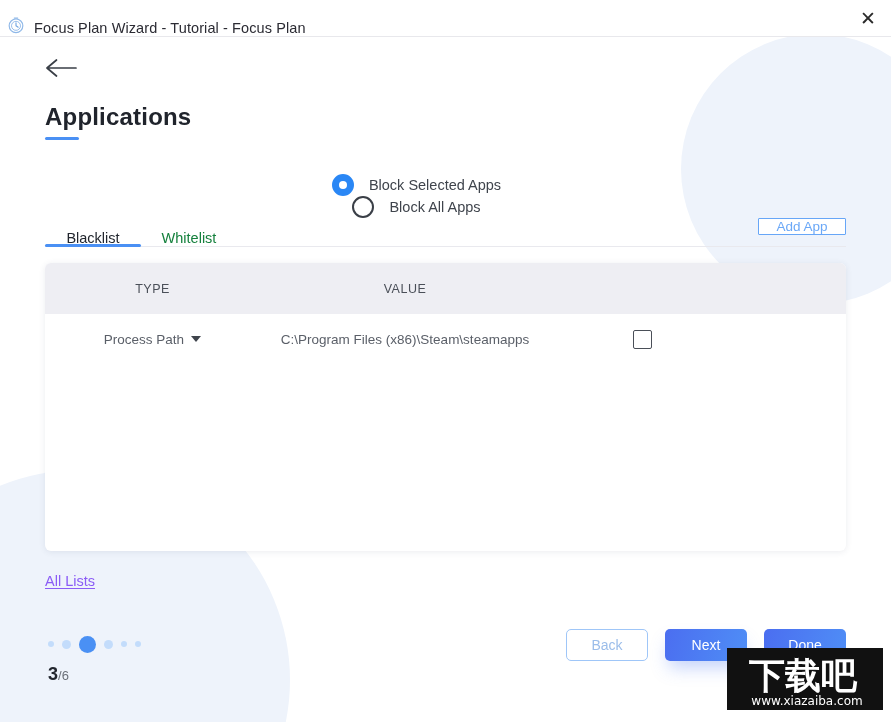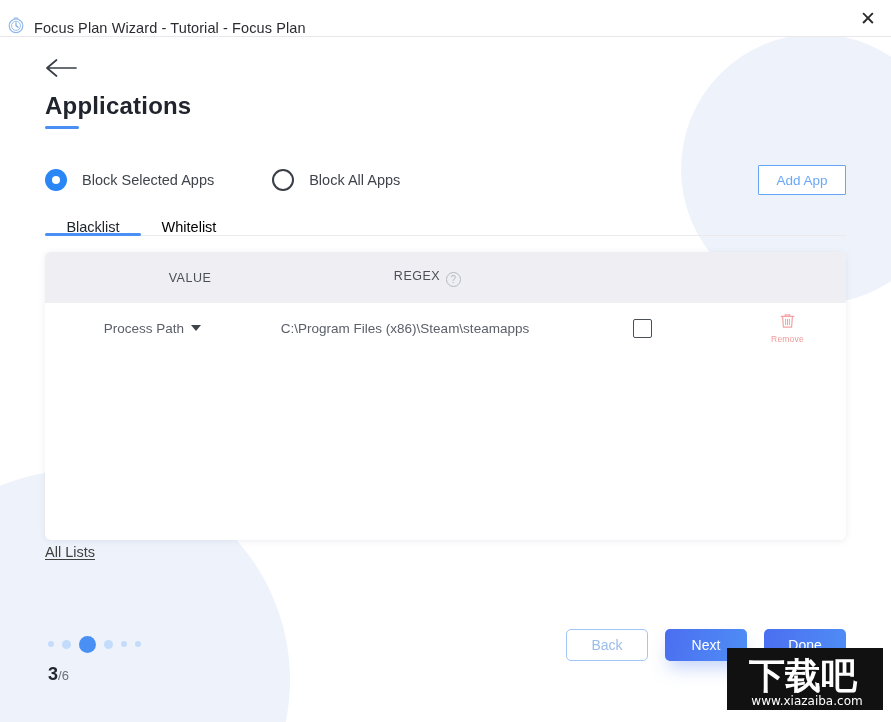--- a/index.html
+++ b/index.html
@@ -89,40 +89,41 @@
 
   .back-arrow {
     margin-top: 20px;
     width: 34px;
     height: 26px;
     cursor: pointer;
     display: block;
   }
 
   .page-title {
-    margin-top: 9px;
+    margin-top: 20px;
     font-size: 24px;
     font-weight: bold;
     color: #20242c;
     letter-spacing: 0.2px;
   }
   .title-underline {
     margin-top: 6px;
     width: 34px;
     height: 3px;
     background: #4a90f4;
     border-radius: 2px;
   }
 
   
   .radio-row {
     margin-top: 34px;
     display: flex;
     align-items: center;
     height: 34px;
+    flex-direction: column;
   }
   .radio-opt {
     display: flex;
     align-items: center;
     cursor: pointer;
     margin-right: 58px;
   }
   .radio-mark {
     width: 22px;
     height: 22px;
@@ -179,21 +180,21 @@
     width: 96px;
     text-align: center;
     font-size: 14.5px;
     cursor: pointer;
     position: relative;
   }
   .tab.active {
     color: #22262e;
   }
   .tab.inactive {
-    color: #000000;
+    color: #15803d;
   }
   .tab.active::after {
     content: "";
     position: absolute;
     left: 0; right: 0; bottom: -1px;
     height: 3px;
     background: #4a90f4;
     border-radius: 2px;
   }
 
@@ -276,23 +277,23 @@
   .remove-label {
     font-size: 8.5px;
     margin-top: 1px;
     color: #f09a9a;
     letter-spacing: 0.2px;
   }
 
   
   .all-lists {
     display: inline-block;
-    margin-top: 4px;
+    margin-top: 22px;
     font-size: 14.5px;
-    color: #404040;
+    color: #8b5cf6;
     text-decoration: underline;
     text-underline-offset: 2px;
     cursor: pointer;
   }
 
   
   .footer {
     position: absolute;
     left: 0; right: 0;
     bottom: 0;
@@ -423,51 +424,36 @@
 
   
   <div class="tabs">
     <div class="tab active">Blacklist</div>
     <div class="tab inactive">Whitelist</div>
   </div>
 
   
   <div class="table-panel">
     <div class="thead">
+      <div class="col-type">TYPE</div>
       <div class="col-value">VALUE</div>
-      <div class="col-regex">
-        <span>REGEX</span><span class="help-icon">?</span>
-      </div>
       <div class="col-action"></div>
     </div>
 
     <div class="trow">
       <div class="col-type">
         <span class="type-select">
           <span>Process Path</span>
           <span class="caret"></span>
         </span>
       </div>
       <div class="col-value">C:\Program Files (x86)\Steam\steamapps</div>
       <div class="col-regex">
         <span class="checkbox"></span>
       </div>
-      <div class="col-action">
-        <span class="remove-cell">
-          <span>
-            <svg width="17" height="18" viewBox="0 0 17 18">
-              <path d="M2.2 4.4 H14.8" stroke="#f3a3a3" stroke-width="1.2" stroke-linecap="round"></path>
-              <path d="M6.2 4.4 V2.8 H10.8 V4.4" fill="none" stroke="#f3a3a3" stroke-width="1.2" stroke-linejoin="round"></path>
-              <path d="M3.6 4.8 L4.4 15.2 H12.6 L13.4 4.8" fill="none" stroke="#f3a3a3" stroke-width="1.2" stroke-linejoin="round"></path>
-              <path d="M6.6 7.2 V12.8 M8.5 7.2 V12.8 M10.4 7.2 V12.8" stroke="#f3a3a3" stroke-width="1" stroke-linecap="round"></path>
-            </svg>
-          </span>
-          <span class="remove-label">Remove</span>
-        </span>
-      </div>
     </div>
   </div>
 
   
   <a class="all-lists">All Lists</a>
 </div>
 
 <div class="footer">
 
   <div class="dots">

